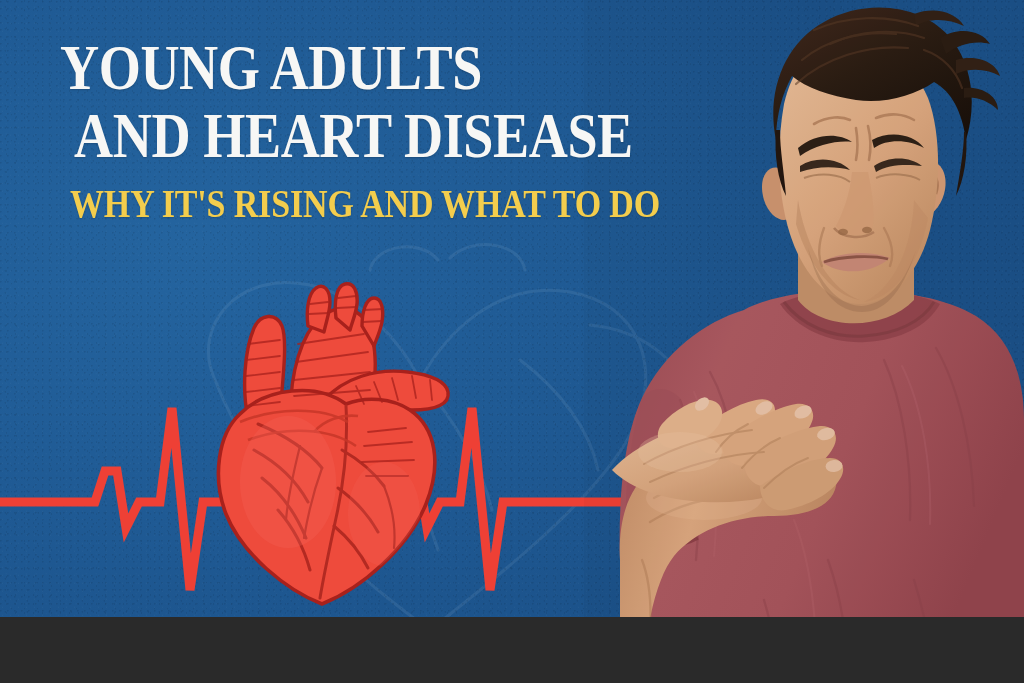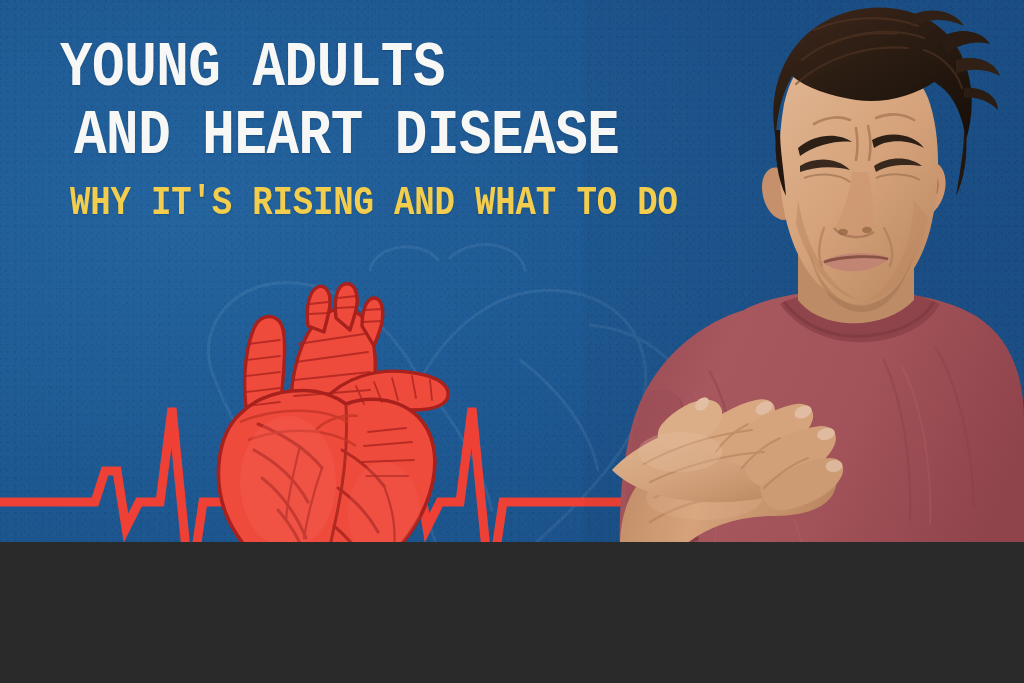--- a/index.html
+++ b/index.html
@@ -3,24 +3,24 @@
 <meta charset="utf-8">
 <style>
   html, body {
     margin: 0;
     padding: 0;
     background: #2a2a2a;
   }
   #poster {
     position: relative;
     width: 1024px;
-    height: 542px;
+    height: 617px;
     overflow: hidden;
     background: #1f5a94;
-    font-family: Liberation Mono, monospace;
+    font-family: Liberation Serif, serif;
   }
 
   
   .bg-base {
     position: absolute;
     inset: 0;
     background:
       radial-gradient(ellipse 70% 80% at 18% 40%, #24649f 0%, #1f5a94 55%, #1b5189 100%);
   }
   .bg-noise {

